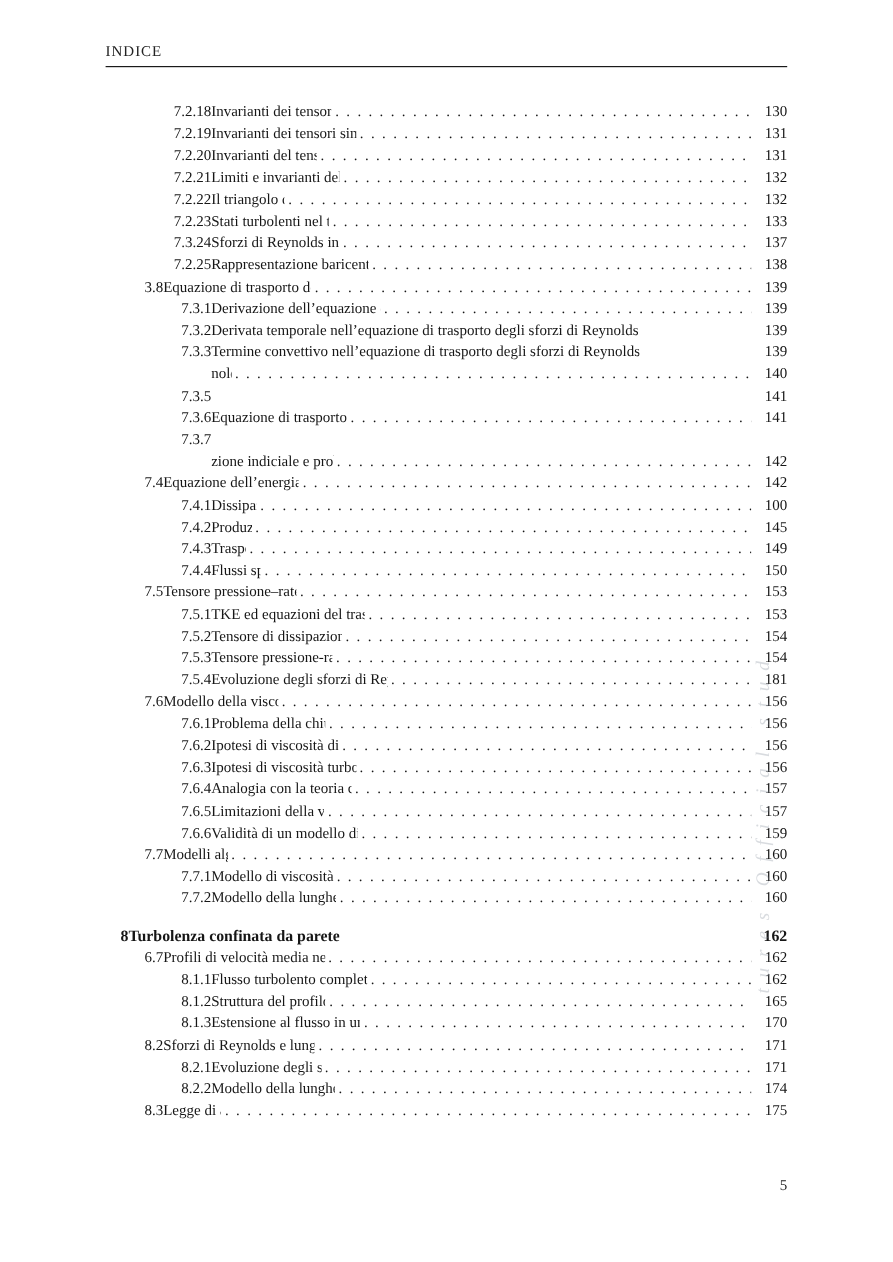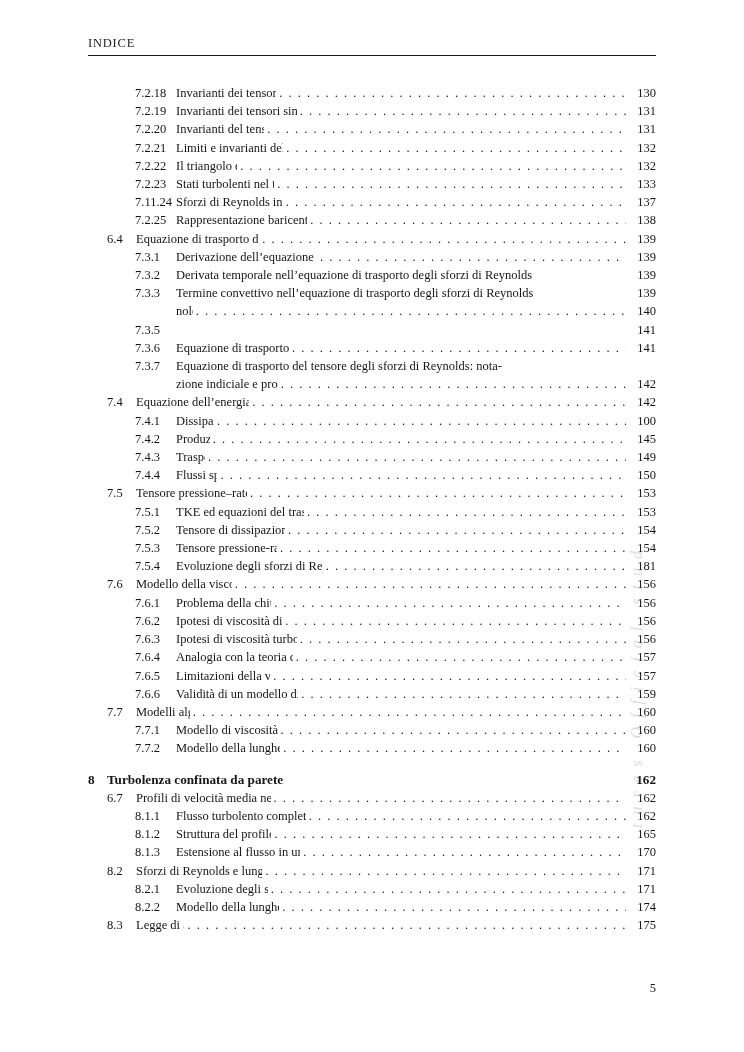--- a/index.html
+++ b/index.html
@@ -17,21 +17,21 @@
   .header-rule{
     position:absolute;left:88px;top:55px;width:568px;height:0;
     border-top:1px solid #1a1a1a;
   }
 
   .toc{
     position:absolute;left:88px;top:84px;width:568px;
     font-size:12.5px;line-height:18.2px;
   }
   .toc-row{display:flex;align-items:baseline;white-space:nowrap;}
-  .toc-row .num{flex:0 0 auto;}
+  .toc-row .num{flex:0 0 auto;text-align:right;}
   .toc-row .title{flex:0 1 auto;overflow:hidden;}
   .leader{
     flex:1 1 auto;min-width:0;overflow:hidden;white-space:nowrap;
     text-align:right;margin:0 5px 0 3px;word-spacing:3px;
   }
   .leader::after{
     content:". . . . . . . . . . . . . . . . . . . . . . . . . . . . . . . . . . . . . . . . . . . . . . . . . . . . . . . . . . . . . . . . . . . . . . . . . . . . ";
   }
   .leader.no-dots::after{content:"";}
   .pagenum{flex:0 0 auto;min-width:25px;text-align:right;}
@@ -101,33 +101,33 @@
         <span class="leader"></span>
         <span class="pagenum">132</span>
       </div>
       <div class="toc-row lvl-subsection">
         <span class="num">7.2.23</span>
         <span class="title">Stati turbolenti nel triangolo di Lumley</span>
         <span class="leader"></span>
         <span class="pagenum">133</span>
       </div>
       <div class="toc-row lvl-subsection">
-        <span class="num">7.11.24</span>
+        <span class="num">7.3.24</span>
         <span class="title">Sforzi di Reynolds in un flusso in un canale</span>
         <span class="leader"></span>
         <span class="pagenum">137</span>
       </div>
       <div class="toc-row lvl-subsection">
         <span class="num">7.2.25</span>
         <span class="title">Rappresentazione baricentrica della turbolenza anisotropa</span>
         <span class="leader"></span>
         <span class="pagenum">138</span>
       </div>
       <div class="toc-row lvl-section">
-        <span class="num">6.4</span>
+        <span class="num">3.8</span>
         <span class="title">Equazione di trasporto degli sforzi di Reynolds</span>
         <span class="leader"></span>
         <span class="pagenum">139</span>
       </div>
       <div class="toc-row lvl-subsection">
         <span class="num">7.3.1</span>
         <span class="title">Derivazione dell’equazione di trasporto degli sforzi di Reynolds</span>
         <span class="leader"></span>
         <span class="pagenum">139</span>
       </div>
@@ -154,21 +154,20 @@
         <span class="pagenum">141</span>
       </div>
       <div class="toc-row lvl-subsection">
         <span class="num">7.3.6</span>
         <span class="title">Equazione di trasporto degli sforzi di Reynolds</span>
         <span class="leader"></span>
         <span class="pagenum">141</span>
       </div>
       <div class="toc-row lvl-subsection">
         <span class="num">7.3.7</span>
-        <span class="title">Equazione di trasporto del tensore degli sforzi di Reynolds: nota-</span>
       </div>
       <div class="toc-row cont lvl-subsection">
         <span class="title">zione indiciale e problema della chiusura</span>
         <span class="leader"></span>
         <span class="pagenum">142</span>
       </div>
       <div class="toc-row lvl-section">
         <span class="num">7.4</span>
         <span class="title">Equazione dell’energia cinetica turbolenta</span>
         <span class="leader"></span>

